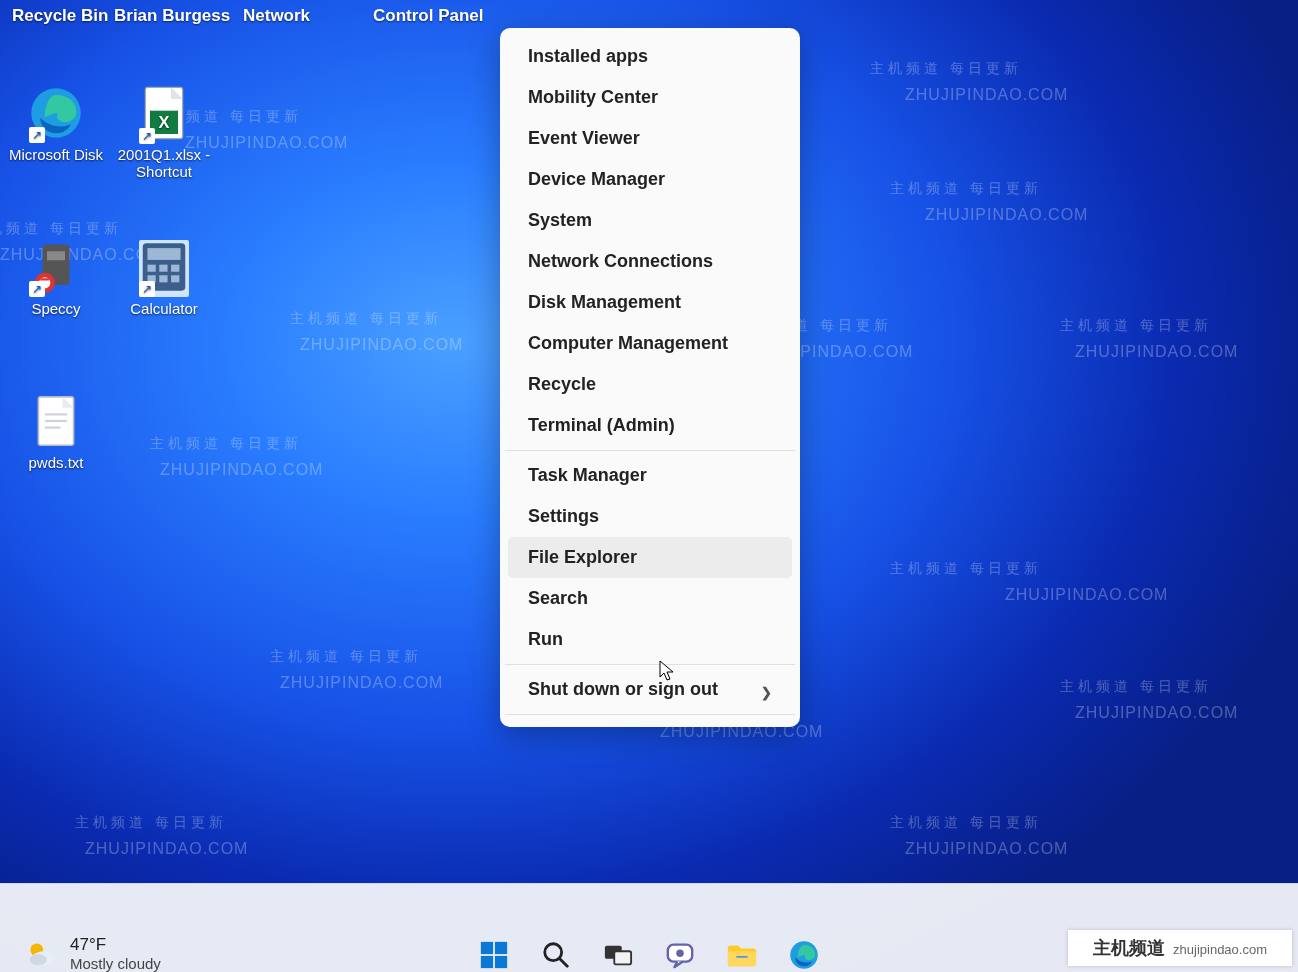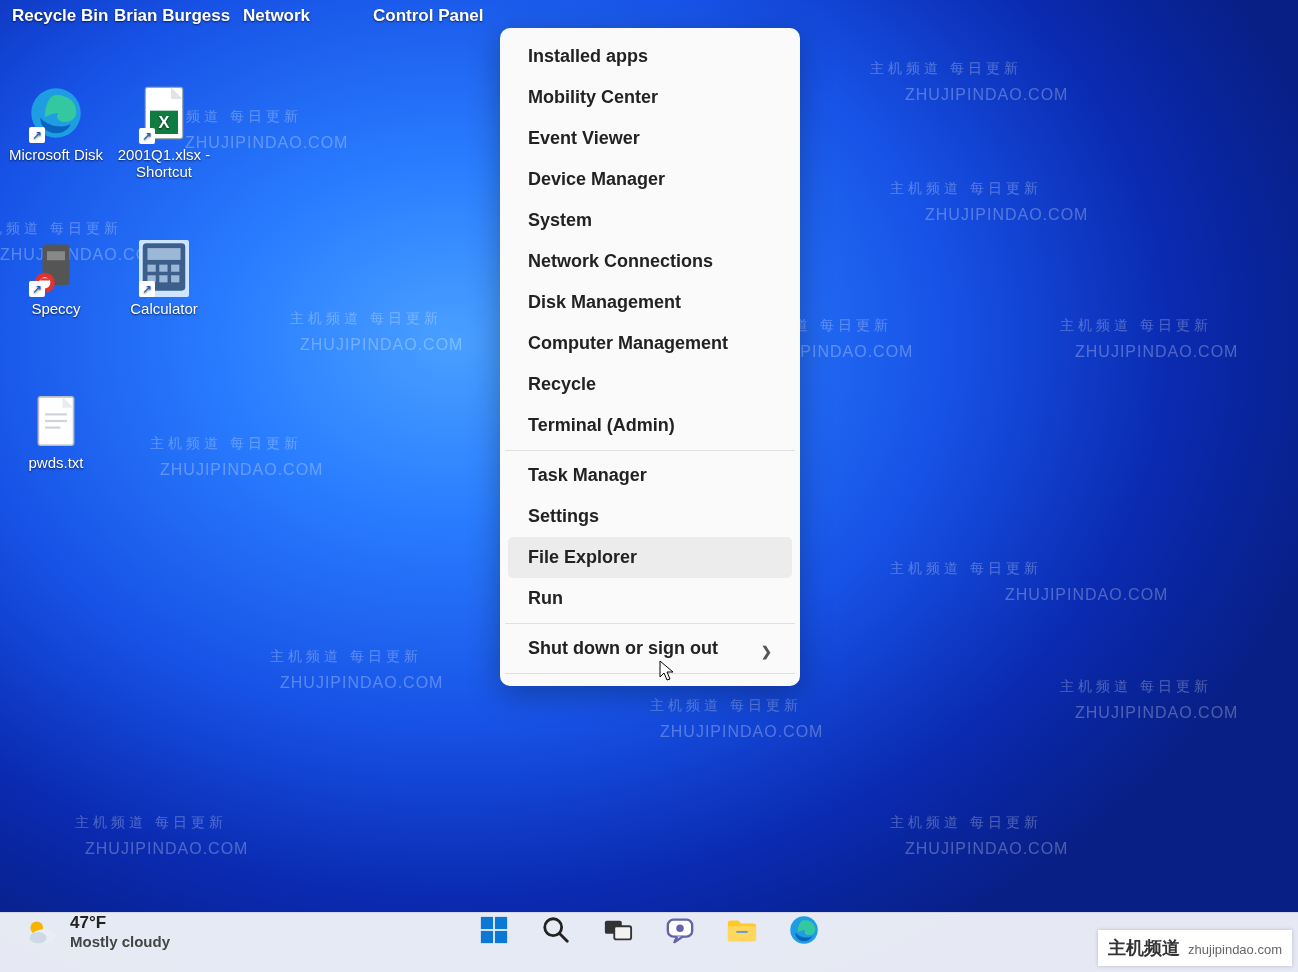--- a/index.html
+++ b/index.html
@@ -29,33 +29,33 @@
     display:flex; align-items:flex-end; justify-content:space-between;
     border-radius:5px; margin:0 4px;
     cursor:default;
     font-weight:bold;
   }
   .menu-item.hover, .menu-item:hover { background:#ececec; }
   .menu-sep { height:1px; background:#e0e0e0; margin:4px 1px; }
   .chevron { color:#555; font-size:13px; }
   .cursor-ptr { position:absolute; width:16px; height:22px; pointer-events:none; }
   .taskbar {
-    position:absolute; left:0; bottom:0; width:100%; height:60px;
+    position:absolute; left:0; bottom:0; width:100%; height:89px;
     background:rgba(244,246,250,0.94);
     border-top:1px solid rgba(0,0,0,0.08);
-    display:flex; align-items:flex-start;font-weight:bold;
+    display:flex; align-items:flex-end;
   }
   .weather { display:flex; align-items:center; gap:12px; margin-left:24px; color:#222; }
   .weather .temp { font-size:17px; }
   .weather .cond { font-size:15px; color:#444; }
   .tb-center { position:absolute; left:50%; transform:translateX(-50%); display:flex; gap:28px; align-items:center; }
   .tb-ico { width:34px; height:34px; display:flex; align-items:center; justify-content:center; }
   .wm-overlay-bottom {
     position:absolute; right:6px; bottom:6px; background:#fff; color:#333;
-    padding:6px 10px; font-size:18px; display:flex; align-items:baseline; gap:8px;
+    padding:6px 25px; font-size:18px; display:flex; align-items:baseline; gap:8px;
     box-shadow:0 0 4px rgba(0,0,0,0.2);
   }
   .wm-overlay-bottom .sm { font-size:13px; color:#666; }
 </style>
 </head>
 <body>
 
 <div class="desktop">
 
   <div class="wm-text wm-cn" style="top:60px; left:870px;">主机频道 每日更新</div>
@@ -213,20 +213,23 @@
         <div class="menu-item">
           <span>Task Manager</span>
         </div>
         <div class="menu-item">
           <span>Settings</span>
         </div>
         <div class="menu-item hover">
           <span>File Explorer</span>
         </div>
         <div class="menu-item">
+          <span>Search</span>
+        </div>
+        <div class="menu-item">
           <span>Run</span>
         </div>
       </div>
     <div class="menu-sep"></div>
     <div id="ctx-g3">
         <div class="menu-item">
           <span>Shut down or sign out</span>
           <span class="chevron">❯</span>
         </div>
       </div>

